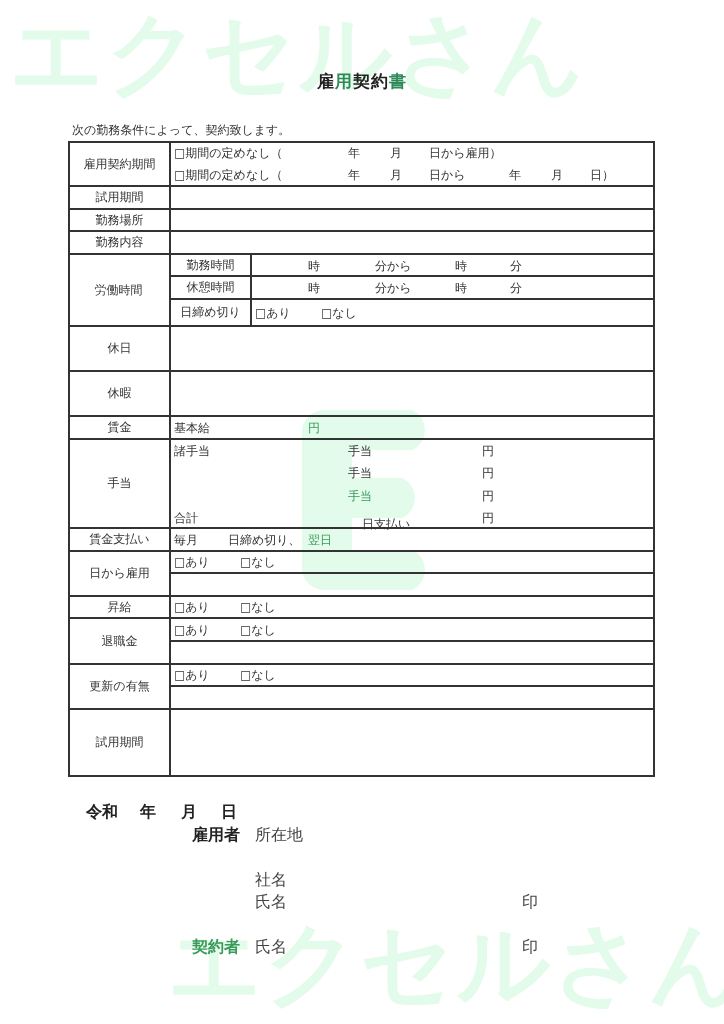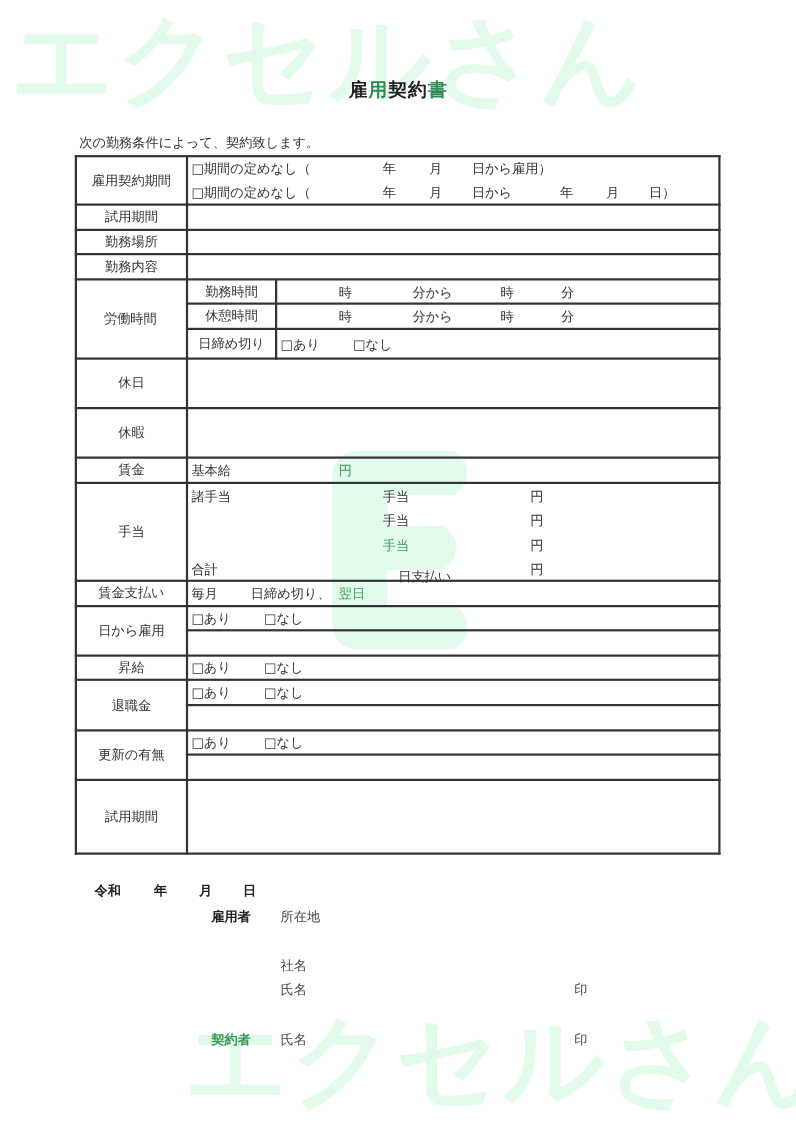--- a/index.html
+++ b/index.html
@@ -15,21 +15,21 @@
   .title .g { color:#2e8b57; }
   .title .k { color:#222; }
   .intro { position:absolute; left:72px; top:122px; font-size:12px; color:#333; z-index:2; }
   .cell { position:absolute; box-sizing:border-box; font-size:12px; color:#333; z-index:2; }
   .line-h { position:absolute; height:2px; background:#333; z-index:3; }
   .line-v { position:absolute; width:2px; background:#333; z-index:3; }
   .label { display:flex; align-items:center; justify-content:center; }
   .txt { position:absolute; font-size:12px; color:#333; z-index:2; white-space:nowrap; }
   .green { color:#3a9a5a; }
   .bold { font-weight:bold; color:#222; }
-  .sign { position:absolute; font-size:12px; z-index:2; white-space:nowrap; }
+  .sign { position:absolute; font-size:16px; z-index:2; white-space:nowrap; }
 </style>
 </head>
 <body>
 
 <div class="wm wm-top">エクセルさん</div>
 <div class="wm wm-bottom">エクセルさん</div>
 <svg class="wm-e" style="left:302px; top:410px;" width="132" height="180" viewBox="0 0 132 180">
   <path d="M22 0 H110 A22 22 0 0 1 110 40 H50 V68 H100 A22 22 0 0 1 100 108 H50 V140 H110 A22 22 0 0 1 110 180 H22 A22 22 0 0 1 0 158 V22 A22 22 0 0 1 22 0 Z" fill="#e3fbea"></path>
 </svg>
 

